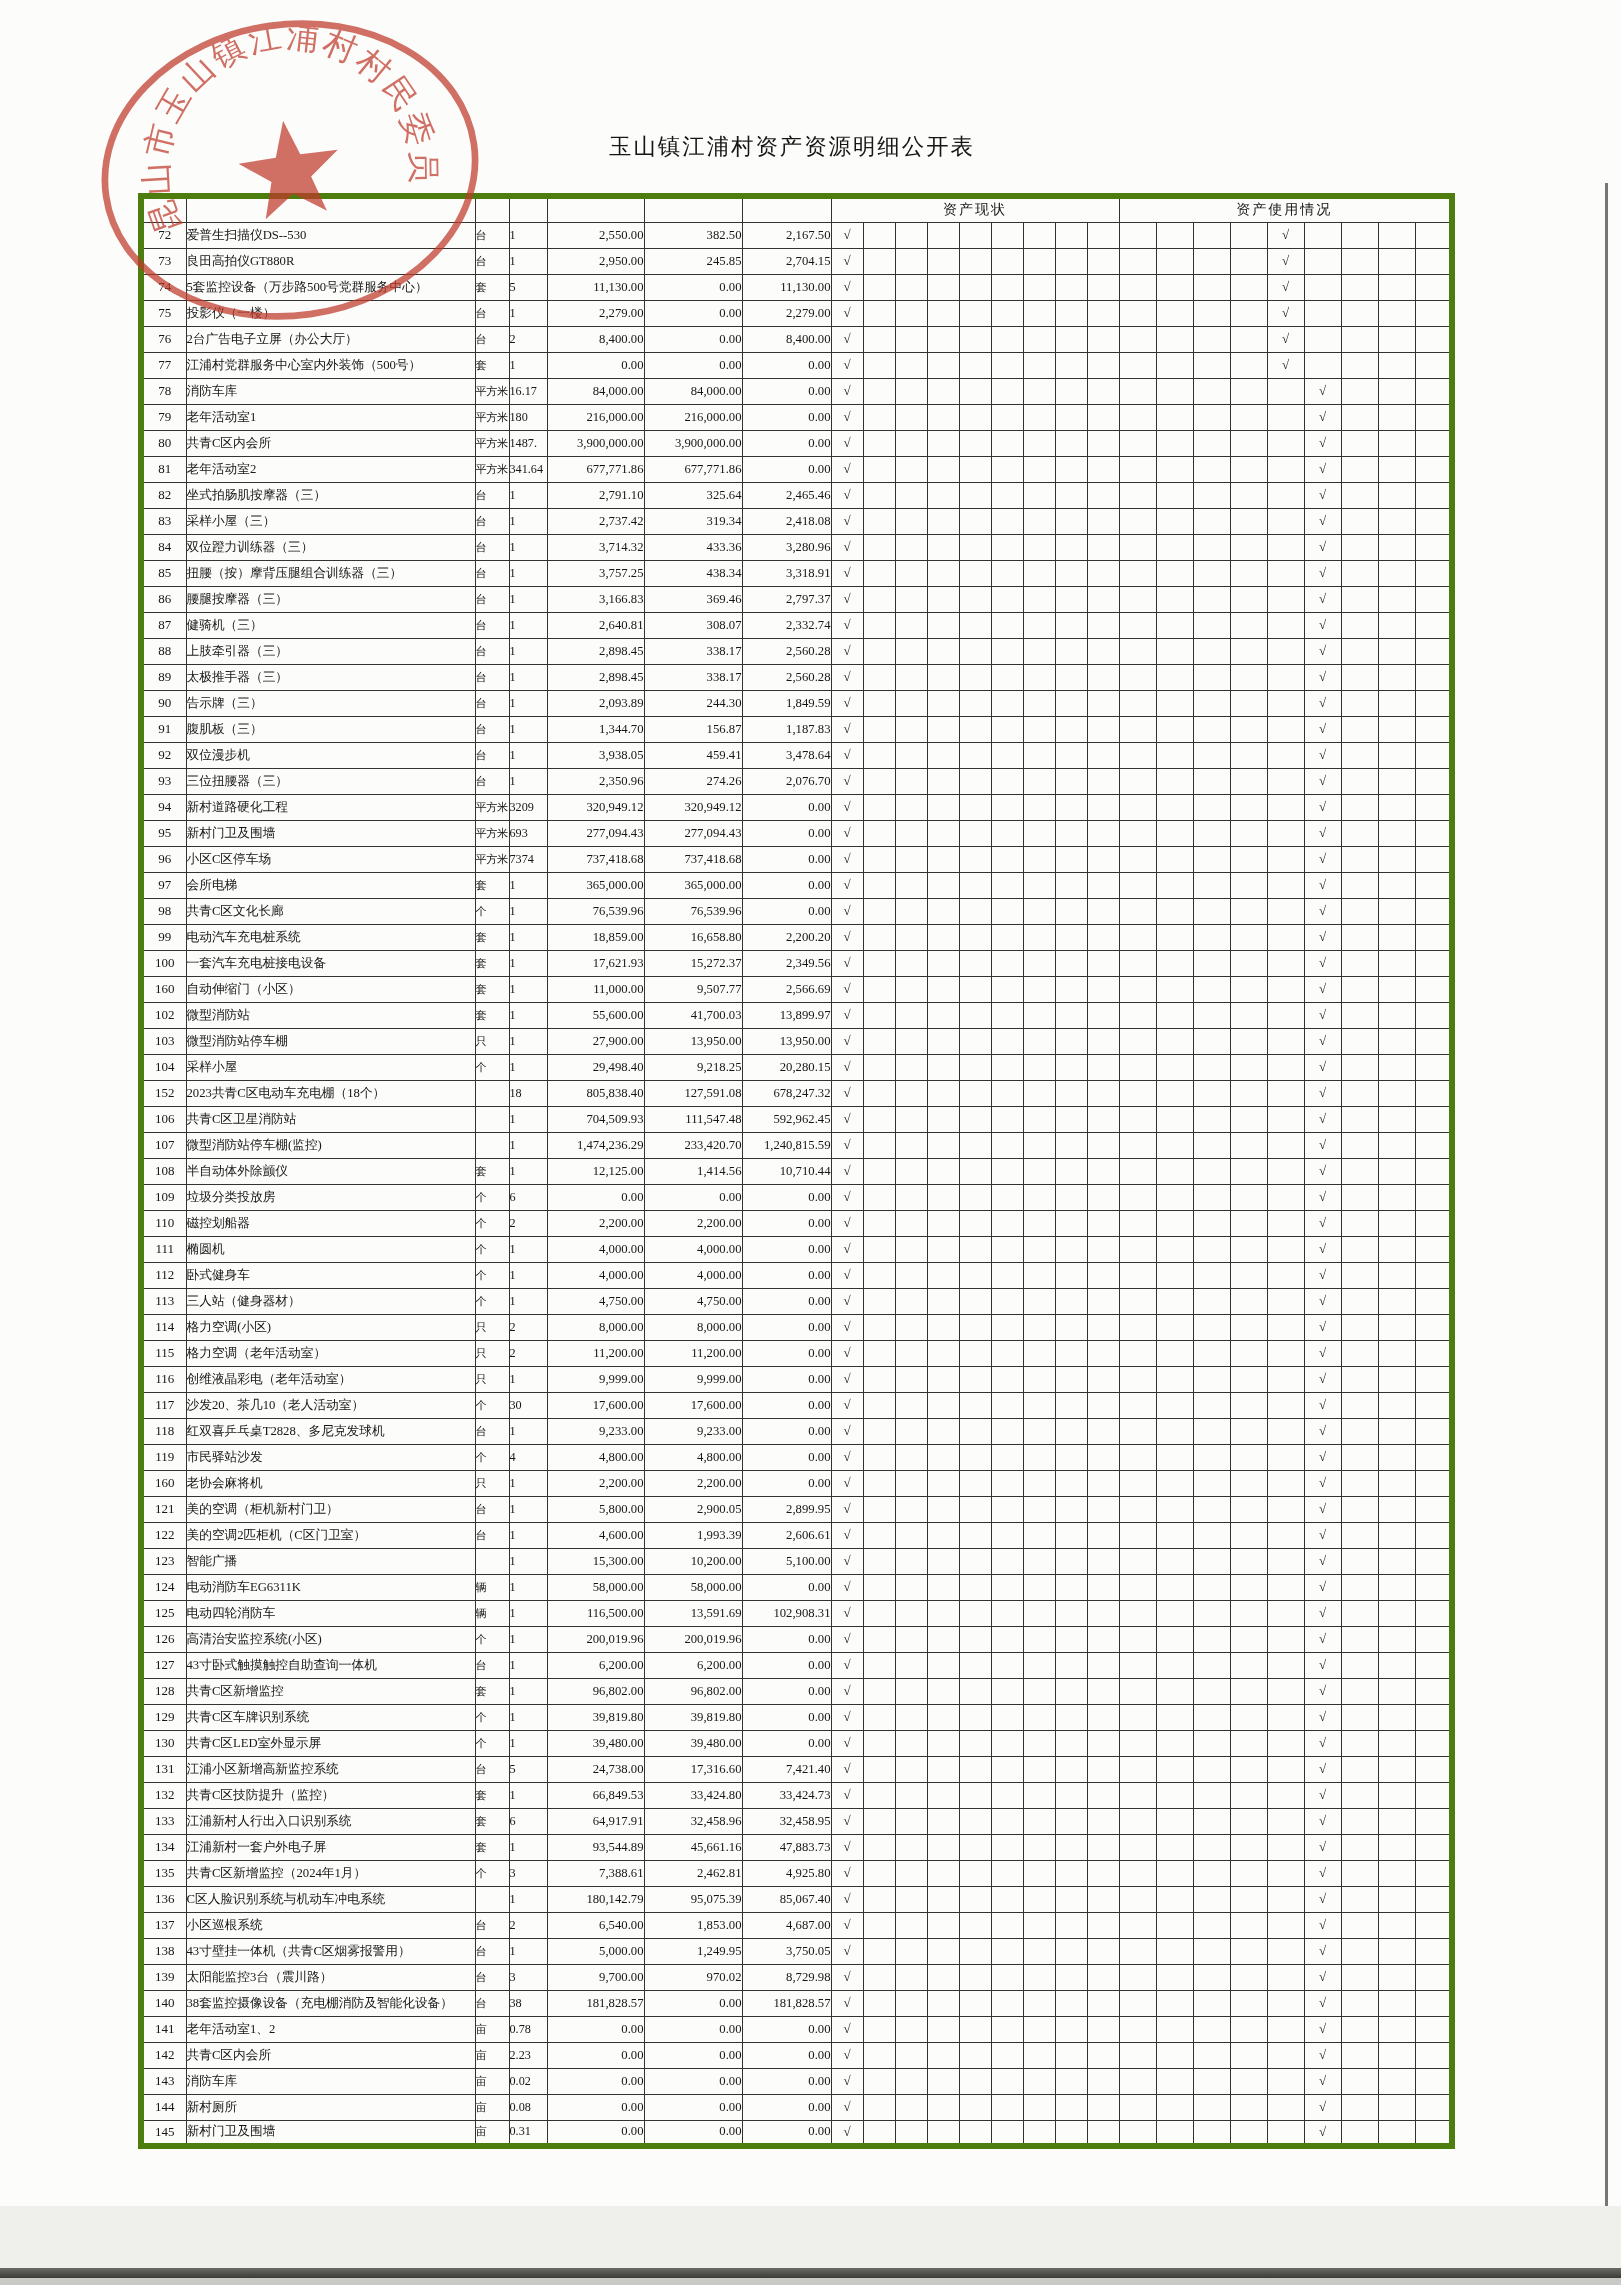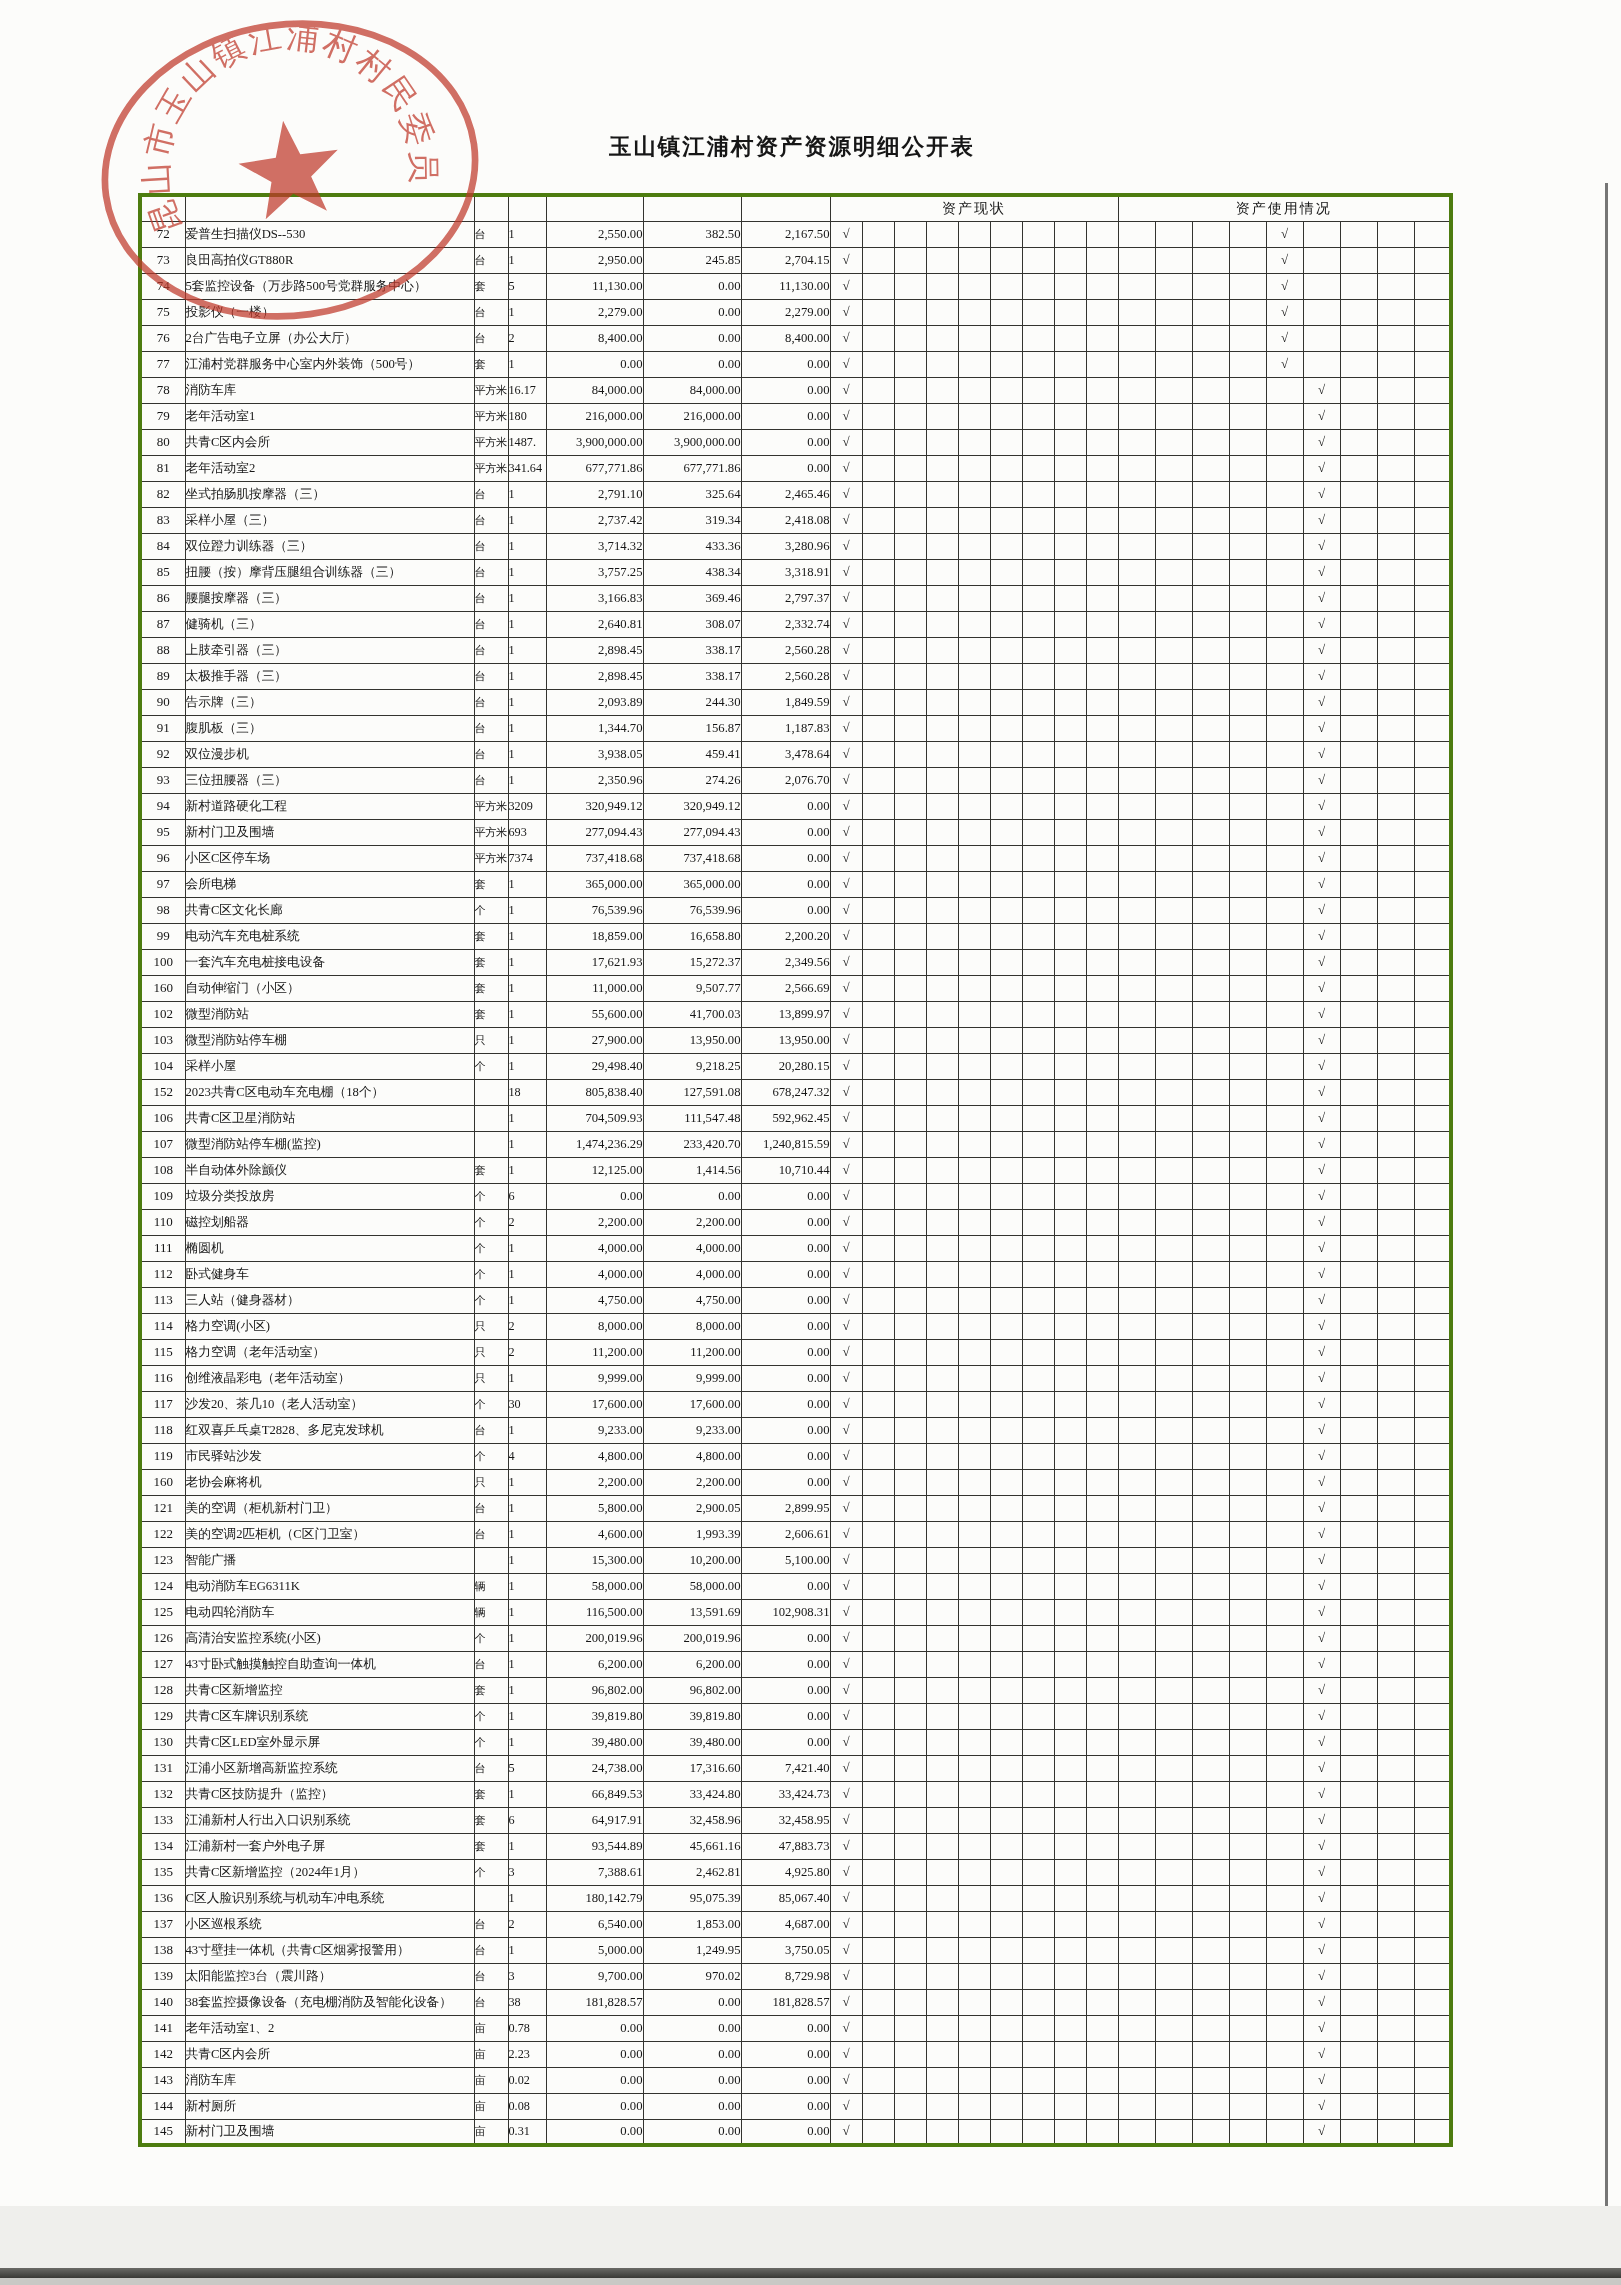--- a/index.html
+++ b/index.html
@@ -1,26 +1,26 @@
 <!DOCTYPE html>
 <html><head>
 <meta charset="utf-8">
 <style>
   html,body{margin:0;padding:0;background:#e9e9e6;}
   #page{position:relative;width:1622px;height:2285px;background:#fcfcfa;overflow:hidden;
         font-family:"Liberation Serif","DejaVu Serif",serif;color:#161616;}
   .doc-title{position:absolute;top:131px;left:138px;width:1308px;text-align:center;
-             font-size:22.4px;font-weight:700;letter-spacing:2px;}
+             font-size:22.4px;font-weight:400;letter-spacing:2px;}
   .meta-line{position:absolute;top:172px;left:138px;width:1308px;height:21.5px;font-size:14.6px;}
   .unit-name{position:absolute;left:2px;top:0;}
   .period{position:absolute;left:876px;top:0;}
   .amount-unit{position:absolute;right:7.8px;top:0;}
 
   table.asset{position:absolute;left:138px;top:193px;width:1308px;border-collapse:collapse;
-              table-layout:fixed;border:4px solid #4d7c0f;}
+              table-layout:fixed;border:6px solid #4d7c0f;}
   table.asset td,table.asset th{border:1px solid #33332f;padding:0;overflow:hidden;
               white-space:nowrap;font-weight:400;}
   tr.hdr{height:26px;}
   tr.r{height:26px;}
   th.group{font-size:14px;letter-spacing:2px;}
   td.c-no{text-align:center;font-size:13px;}
   td.c-name{text-align:left;padding-left:4.9px;font-size:12.7px;}
   td.c-unit{font-size:11.2px;letter-spacing:-0.5px;padding-left:1px;}
   td.c-qty{font-size:12.2px;padding-left:2px;}
   td.c-amt{text-align:right;padding-right:4.9px;font-size:12.7px;}

